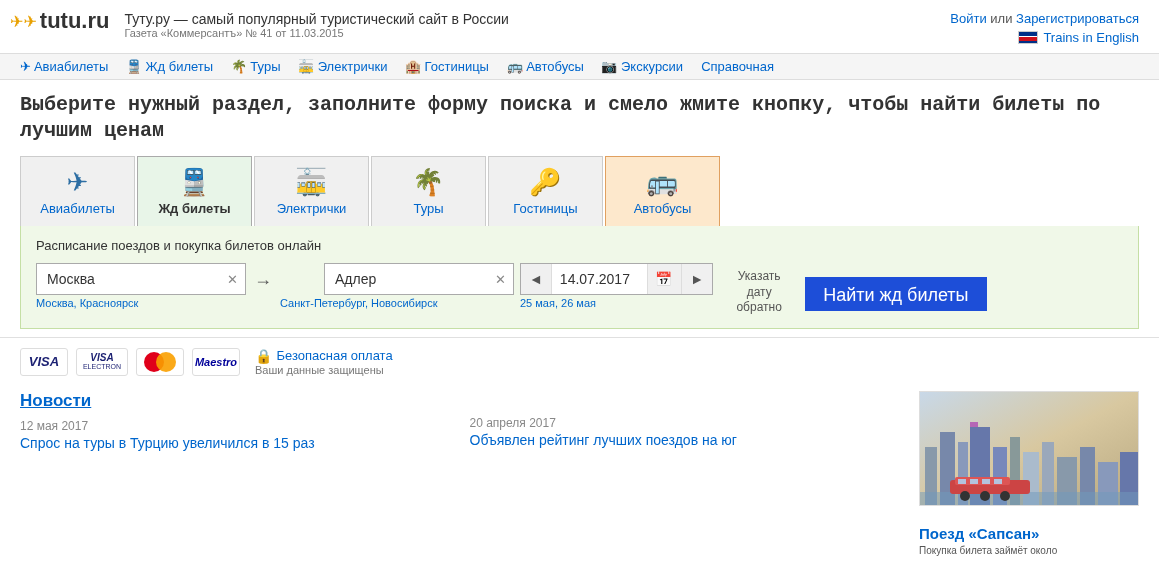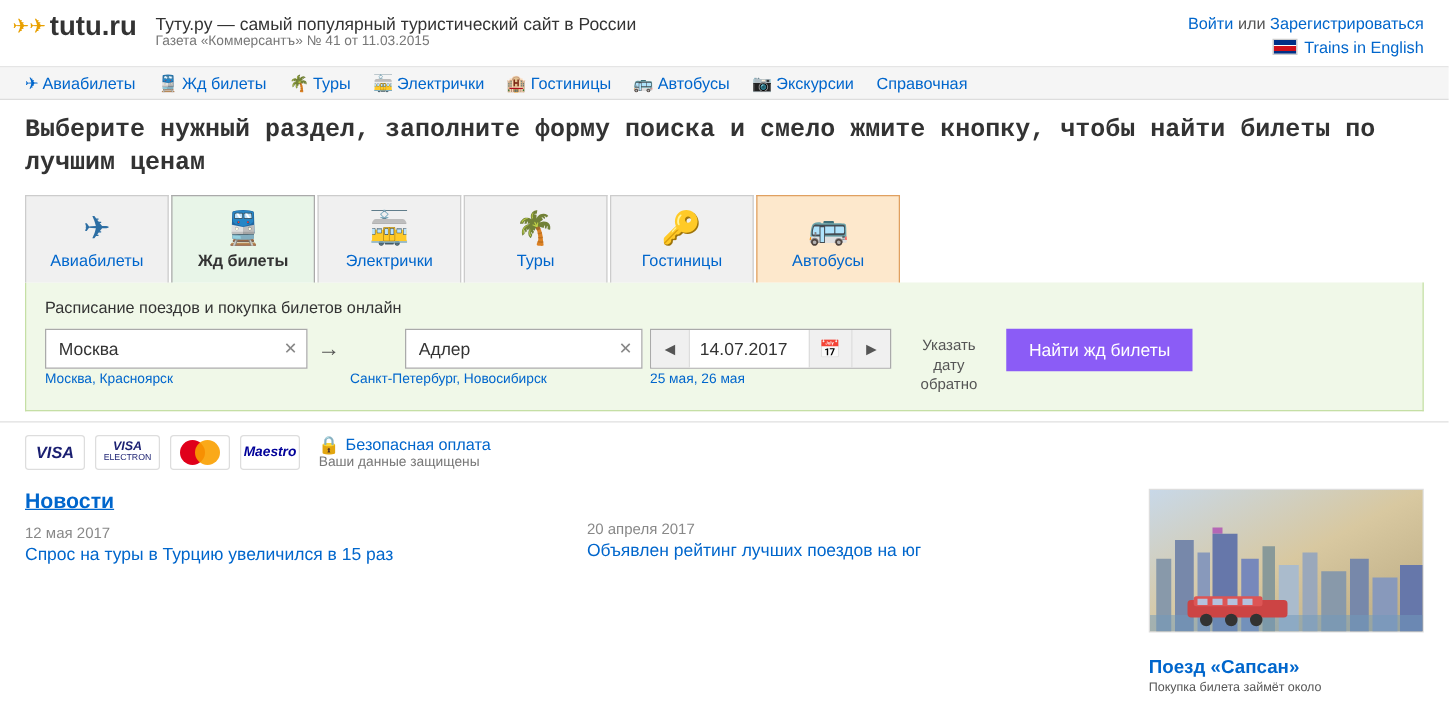--- a/index.html
+++ b/index.html
@@ -130,21 +130,21 @@
           <button style="padding:7px 8px; cursor:pointer; color:#555; background:#f0f0f0; border:none; border-right:1px solid #ddd; font-size:14px;">◄</button>
           <input type="text" value="14.07.2017" style="padding: 7px 8px; border: none; outline: none; font-size: 14px; color: rgb(51, 51, 51); width: 95px; ">
           <button style="padding:7px 8px; color:#555; cursor:pointer; font-size:14px; border:none; border-left:1px solid #ddd; background:#f0f0f0;">📅</button>
           <button style="padding:7px 8px; cursor:pointer; color:#555; background:#f0f0f0; border:none; border-left:1px solid #ddd; font-size:14px;">►</button>
         </div>
         <div style="font-size:11px; color:#0066cc; margin-top:2px; cursor:pointer;">25 мая, 26 мая</div>
       </div>
 
       <div style="font-size:12px; color:#555; margin-top:6px; line-height:1.3; max-width:80px; text-align:center; padding:0 5px;">Указать дату обратно</div>
 
-      <button style="background:#8b5cf6; color:#fff; border:none; padding:8px 18px; font-size:14px; cursor:pointer; white-space:nowrap; height:34px; margin-top:0;">Найти жд билеты</button>
+      <button style="background:#1d4ed8; color:#fff; border:none; padding:8px 18px; font-size:18px; cursor:pointer; white-space:nowrap; height:34px; margin-top:14px;">Найти жд билеты</button>
     </div>
   </div>
 </div>
 
 <hr style="border:none; border-top:1px solid #e0e0e0; margin:8px 0 0 0;">
 
 <div style="padding:10px 20px; display:flex; align-items:center; gap:10px;">
   <div style="display:flex; gap:8px; align-items:center;">
     <div style="height:28px; width:48px; display:flex; align-items:center; justify-content:center; border:1px solid #ddd; border-radius:3px; background:#fff;">
       <span style="color:#1a1f71; font-size:13px; font-weight:900; font-style:italic;">VISA</span>

